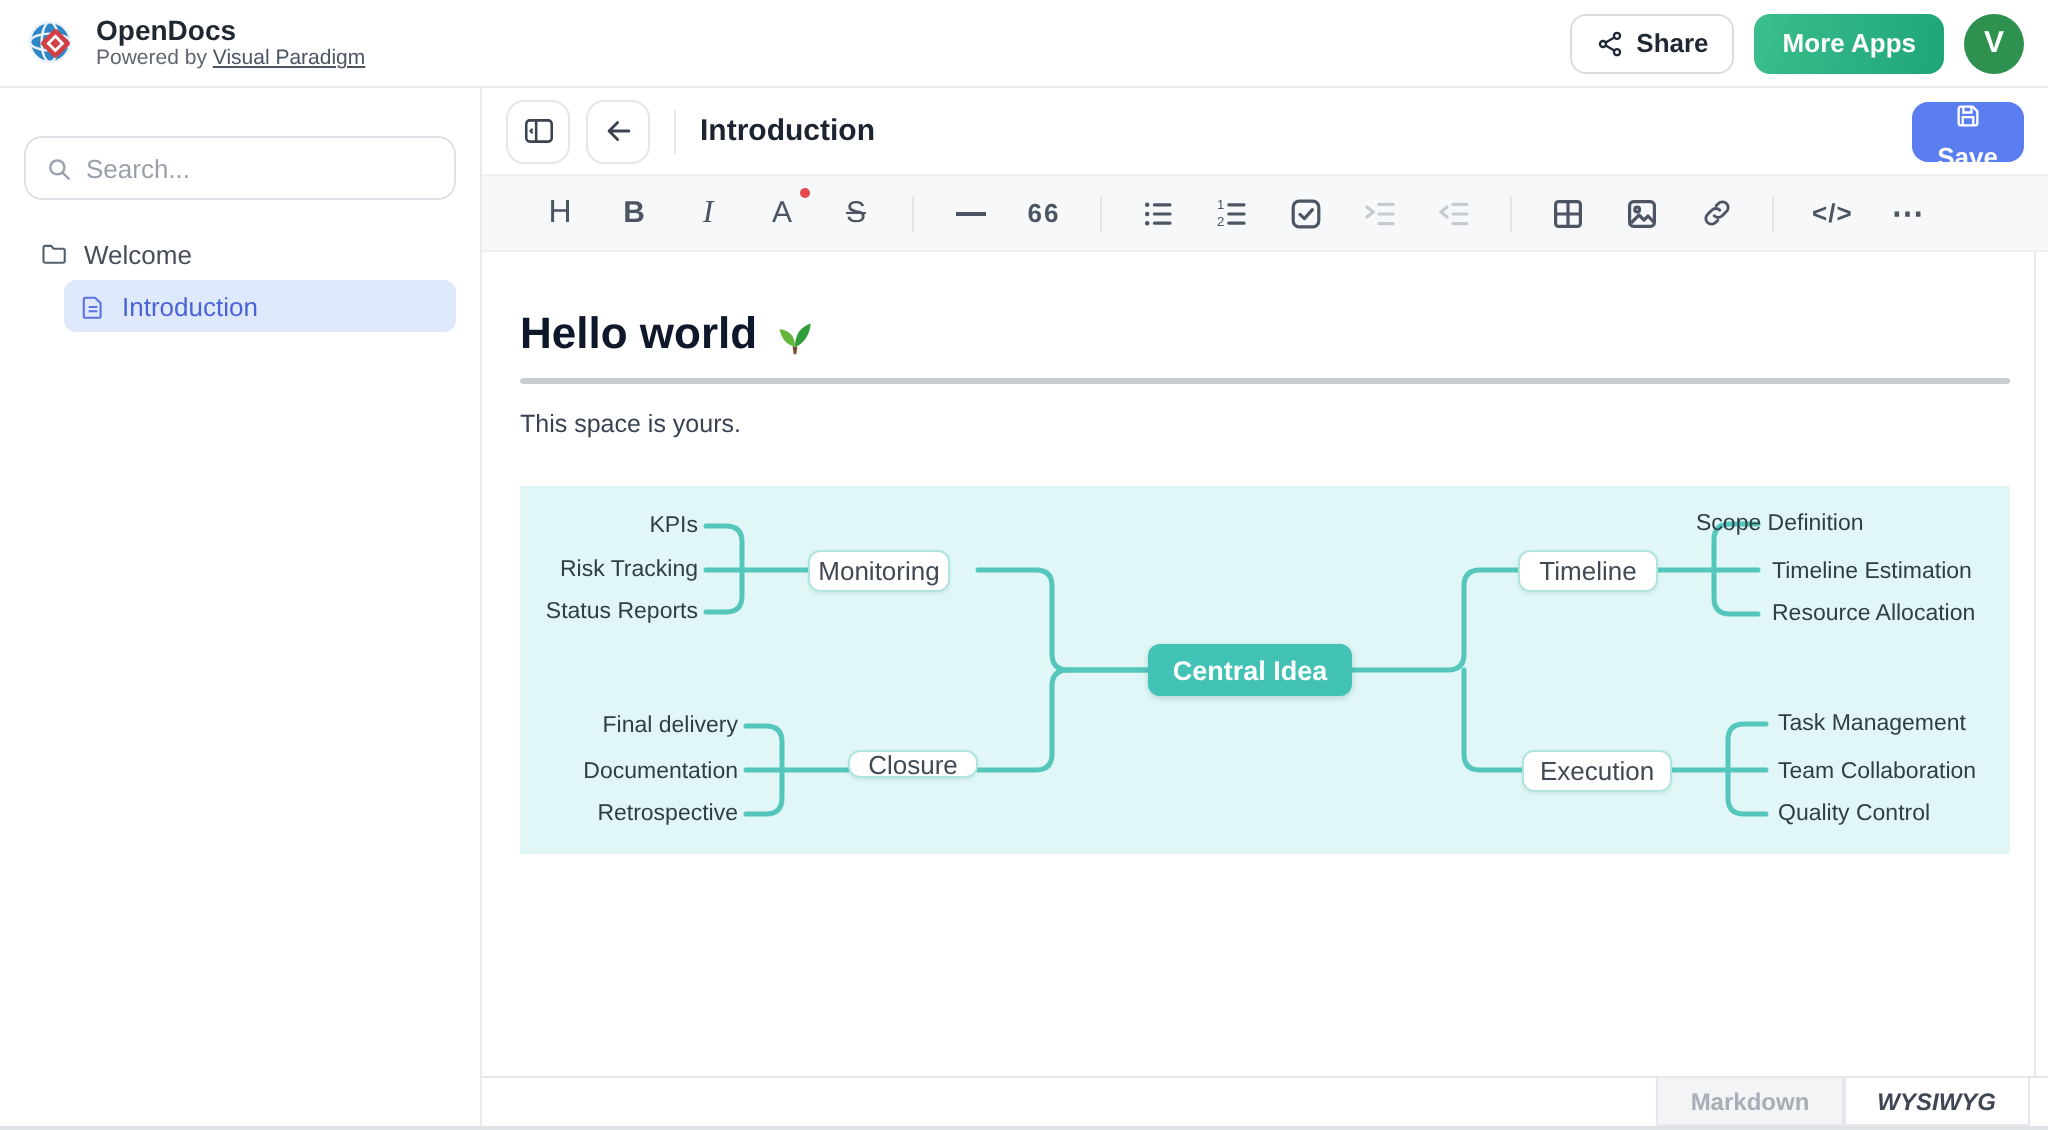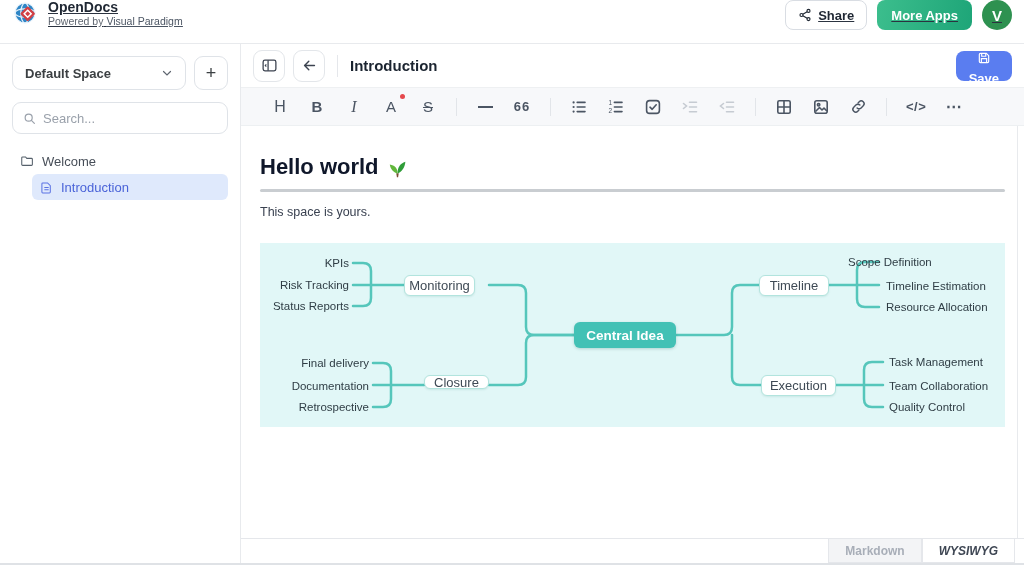--- a/index.html
+++ b/index.html
@@ -1,21 +1,21 @@
 <!DOCTYPE html>
 <html><head>
 <meta charset="utf-8">
 <style>
   * { margin:0; padding:0; box-sizing:border-box; }
   html,body { width:1024px; height:565px; overflow:hidden; }
   body { font-family:"Liberation Sans", sans-serif; background:#fff; color:#2b3340; }
   .app { width:1024px; height:565px; display:flex; flex-direction:column; border-bottom:2px solid #dfe2e6; }
 
   
-  .header { height:44px; display:flex; padding:0 12px; border-bottom:1px solid #e8eaed; background:#fff; flex:0 0 44px;text-decoration:underline; }
+  .header { height:44px; display:flex; align-items:center; padding:0 12px; border-bottom:1px solid #e8eaed; background:#fff; flex:0 0 44px; }
   .logo { width:28px; height:28px; margin-right:8px; }
   .brand-name { font-size:14px; font-weight:bold; color:#1f2733; line-height:15px; }
   .brand-sub { font-size:10.5px; color:#5f6670; line-height:12px; }
   .brand-sub a { color:#4b5563; text-decoration:underline; cursor:pointer; }
   .header-spacer { flex:1; }
   .btn-share { display:flex; align-items:center; gap:6px; height:30px; padding:0 12px; background:#fff; border:1px solid #d9dde3; border-radius:8px; font-size:13px; font-weight:bold; color:#1f2733; cursor:pointer; }
   .btn-moreapps { height:30px; padding:0 14px; margin-left:10px; background:linear-gradient(100deg,#3cbe8d,#1ea578); border:none; border-radius:8px; font-size:13px; font-weight:bold; color:#fff; cursor:pointer; }
   .avatar { width:30px; height:30px; margin-left:10px; border-radius:50%; background:#2e9150; color:#fff; font-size:15px; font-weight:bold; display:flex; align-items:center; justify-content:center; cursor:pointer; }
 
   
@@ -116,31 +116,20 @@
       </span>
       <span>Share</span>
     </button>
     <button class="btn-moreapps">More Apps</button>
     <div class="avatar">V</div>
   </div>
 
   <div class="split">
 
     <div class="sidebar">
-      <div class="space-row">
-        <div class="space-select">
-          <span class="lbl">Default Space</span>
-          <span>
-            <svg width="12" height="12" viewBox="0 0 24 24" fill="none" stroke="#5f6670" stroke-width="2.4" stroke-linecap="round">
-                <path d="M5 9 L12 16 L19 9"></path>
-              </svg>
-          </span>
-        </div>
-        <button class="btn-plus">+</button>
-      </div>
       <div class="search-box">
         <span>
           <svg width="13" height="13" viewBox="0 0 24 24" fill="none" stroke="#9aa1ab" stroke-width="2.2" stroke-linecap="round">
               <circle cx="10.5" cy="10.5" r="6.5"></circle>
               <path d="M15.5 15.5 L21 21"></path>
             </svg>
         </span>
         <input placeholder="Search..." style="">
       </div>
       <div class="tree">

